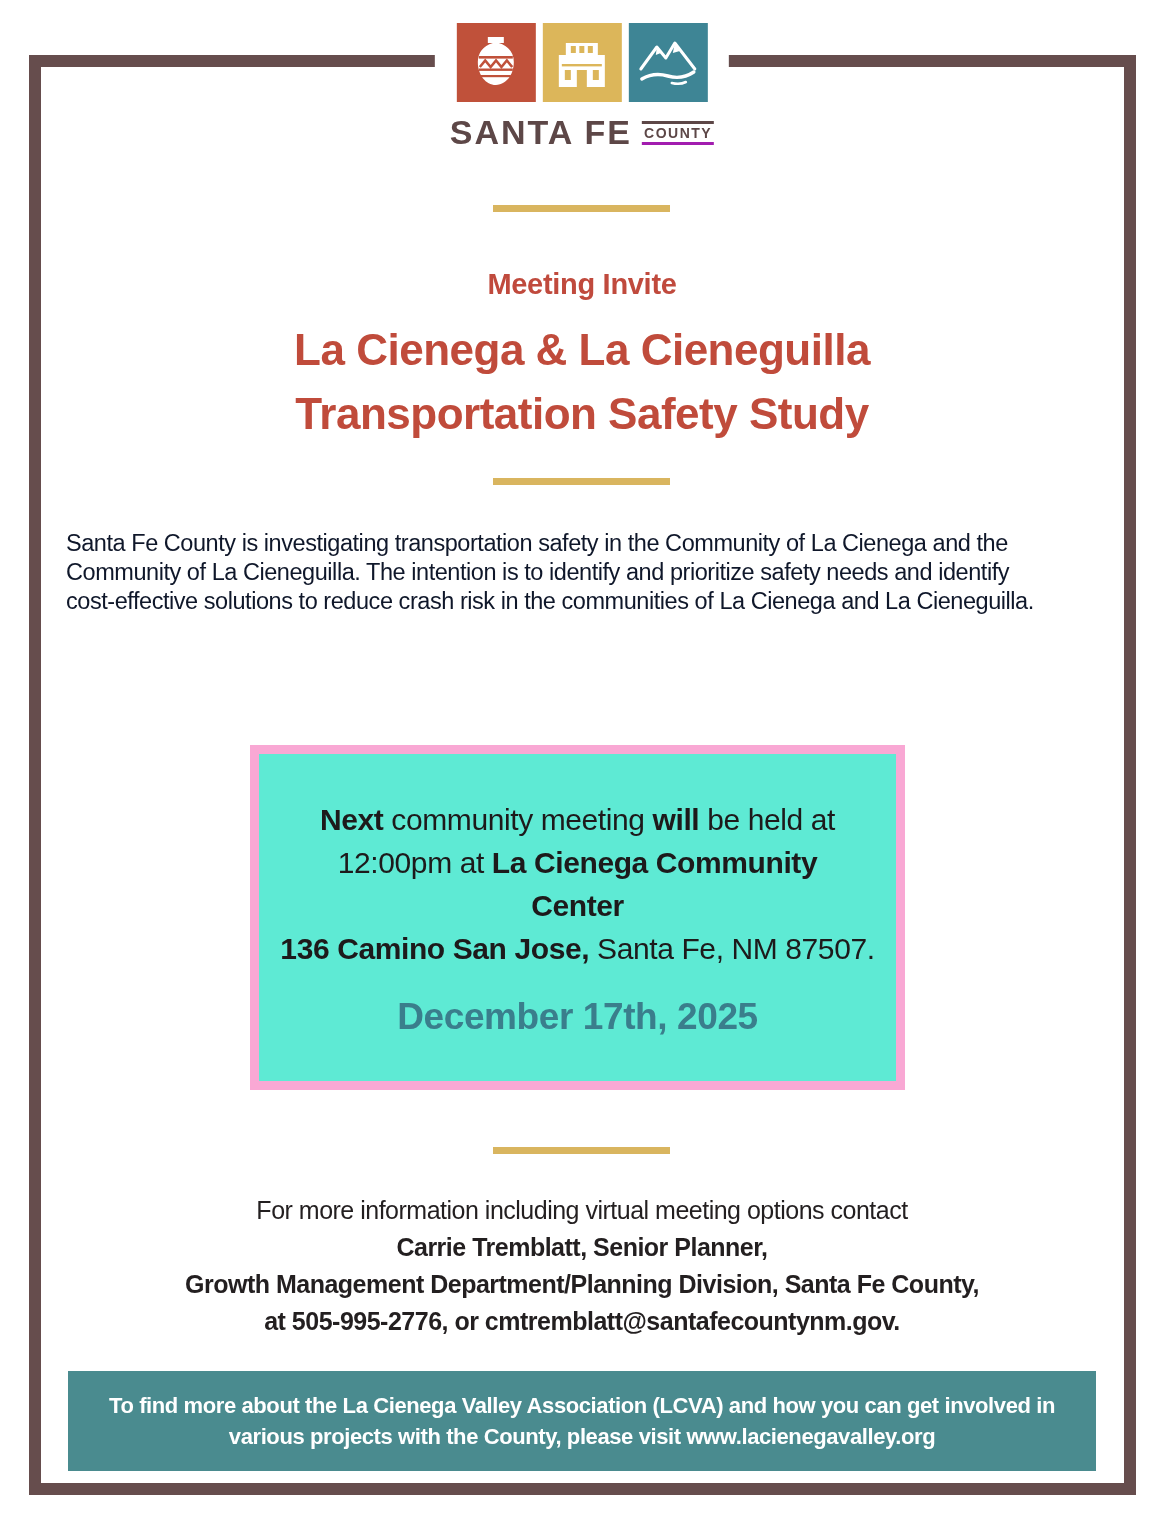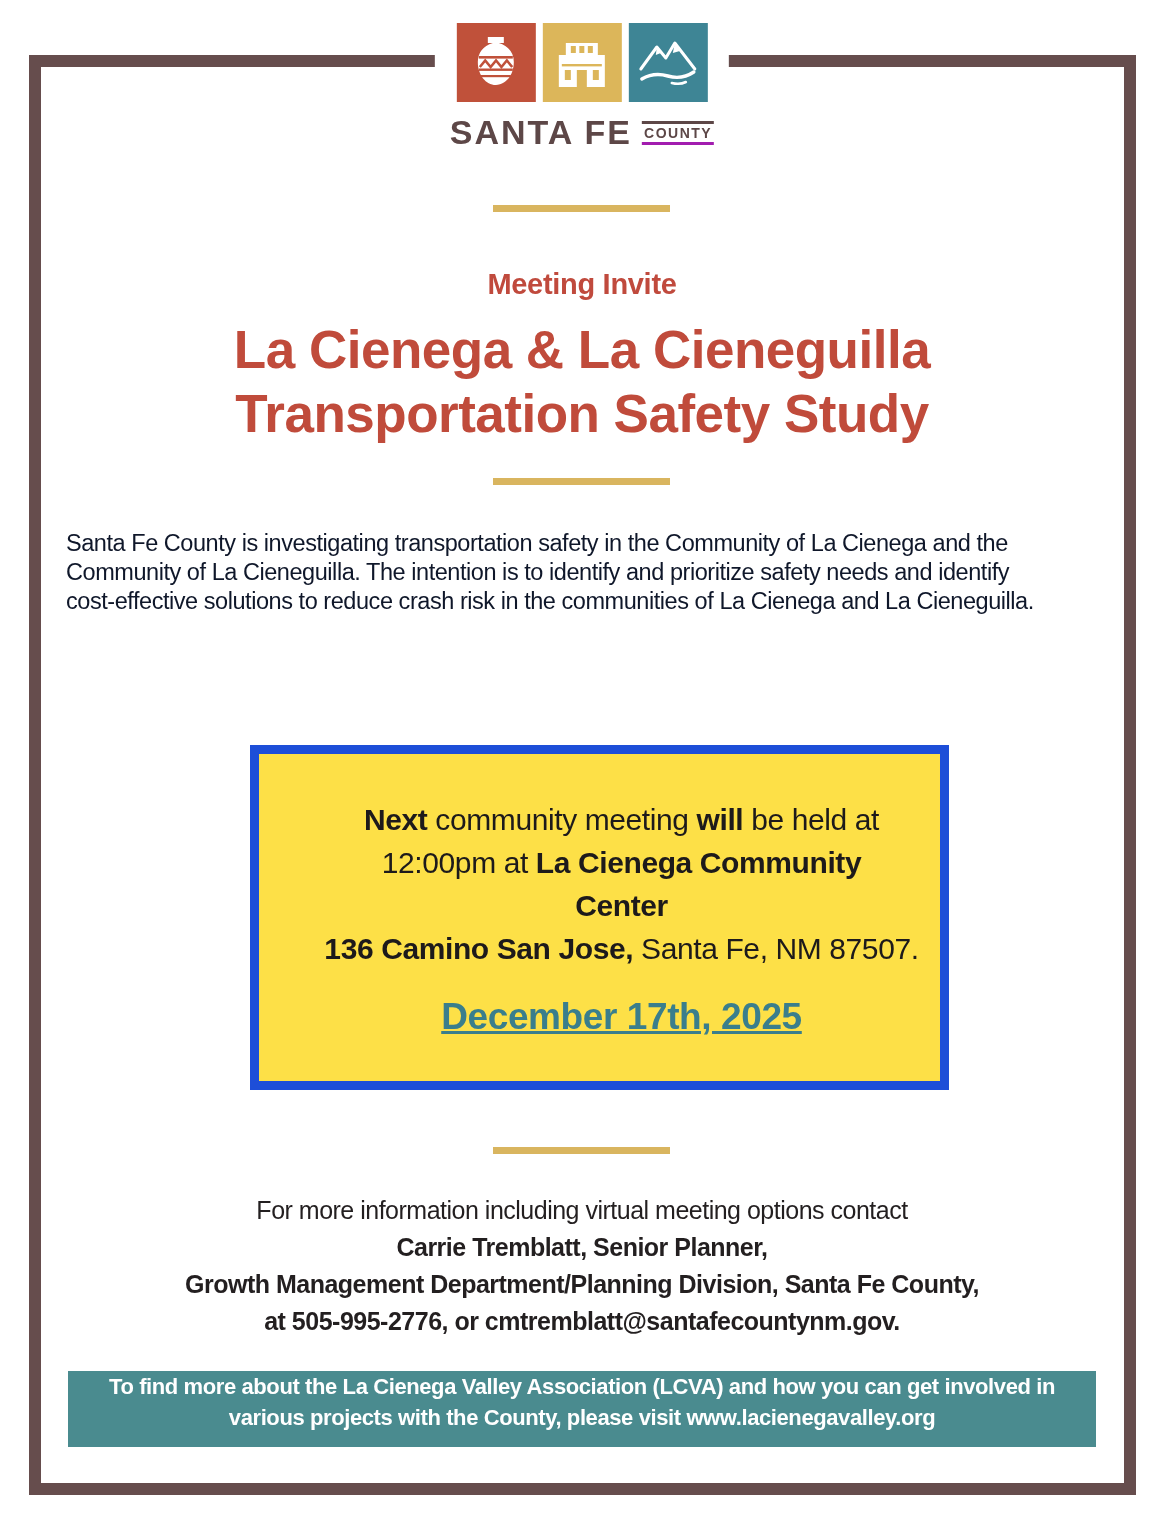--- a/index.html
+++ b/index.html
@@ -31,51 +31,50 @@
   .divider-1{top:205px;}
   .divider-2{top:478px;}
   .divider-3{top:1147px;}
   
   .eyebrow{
     position:absolute;left:0;top:268px;width:100%;text-align:center;
     font-size:29px;font-weight:700;color:#C04A3D;letter-spacing:-0.3px;z-index:2;
   }
   .title{
     position:absolute;left:0;top:318px;width:100%;text-align:center;
-    font-size:53px;font-weight:700;color:#C04B3B;line-height:64px;letter-spacing:-0.5px;z-index:2;
+    font-size:44px;font-weight:700;color:#C04B3B;line-height:64px;letter-spacing:-0.5px;z-index:2;
   }
   
   .intro{
     position:absolute;left:66px;top:529px;width:1034px;z-index:2;
     font-size:23.5px;line-height:29px;letter-spacing:-0.45px;color:#0f172a;
   }
   .intro .line{white-space:nowrap;}
   
   .meeting-box{
     position:absolute;left:250px;top:745px;width:637px;height:327px;
-    border:9px solid #1d4ed8;background:#fde047;z-index:2;text-align:center;
+    border:9px solid #f9a8d4;background:#5eead4;z-index:2;text-align:center;
     padding-top:0;
-    padding-left:44px;
   }
   .meeting-box .box-lines{margin-top:44px;font-size:30px;line-height:43px;letter-spacing:-0.4px;color:#1d1a1b;}
   .meeting-box .rich b{font-weight:700;}
   .meeting-date{
-    margin-top:26px;font-size:37px;font-weight:700;color:#3A7E8C;letter-spacing:-0.4px;text-decoration:underline;
+    margin-top:26px;font-size:37px;font-weight:700;color:#3A7E8C;letter-spacing:-0.4px;
   }
   
   .contact{
     position:absolute;left:0;top:1192px;width:100%;text-align:center;z-index:2;
     font-size:25px;line-height:37px;letter-spacing:-0.5px;color:#231F20;
   }
   .contact .line{white-space:nowrap;}
   .contact .line.bold{font-weight:700;}
   
   .banner{
-    position:absolute;left:68px;top:1371px;width:1028px;height:76px;background:#4A8B8F;
-    z-index:2;display:flex;flex-direction:column;align-items:center;justify-content:flex-start;
+    position:absolute;left:68px;top:1371px;width:1028px;height:100px;background:#4A8B8F;
+    z-index:2;display:flex;flex-direction:column;align-items:center;justify-content:center;
     color:#ffffff;font-size:22px;font-weight:700;line-height:31px;letter-spacing:-0.4px;
     text-align:center;
   }
   .banner .line{white-space:nowrap;}
   .icon-svg{display:block;}
 </style>
 </head>
 <body>
 
 <div class="frame"></div>

